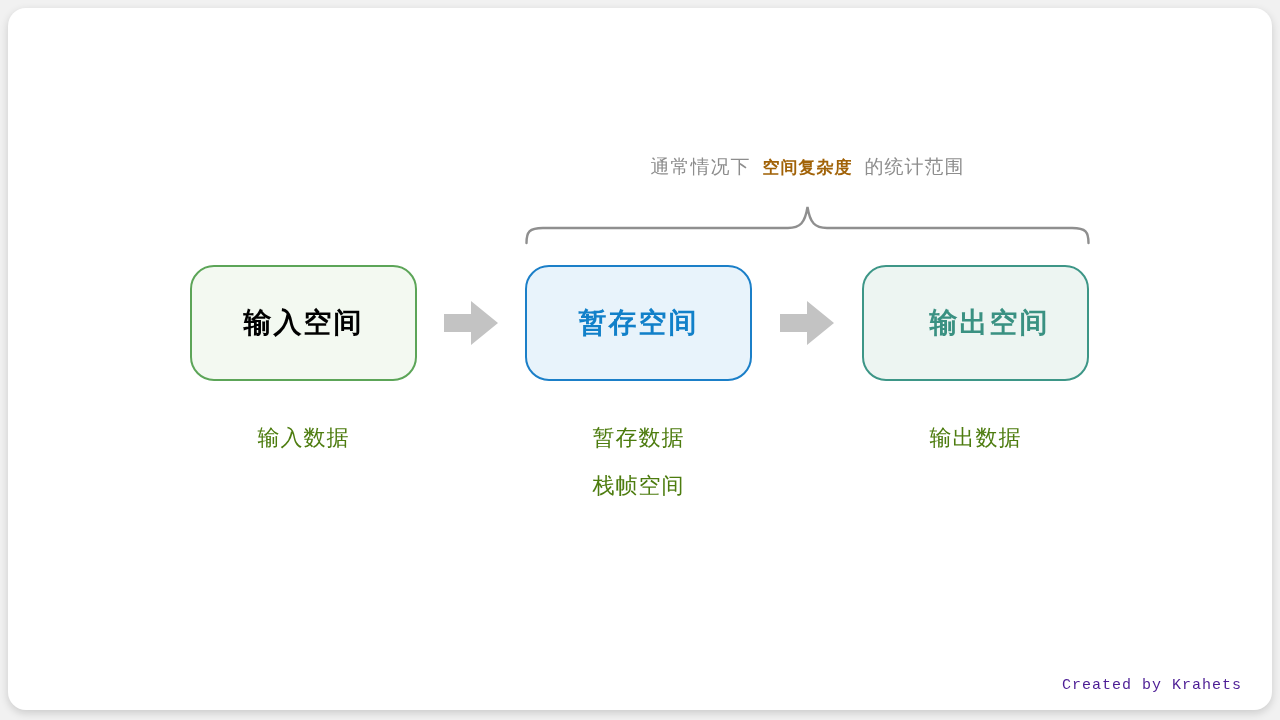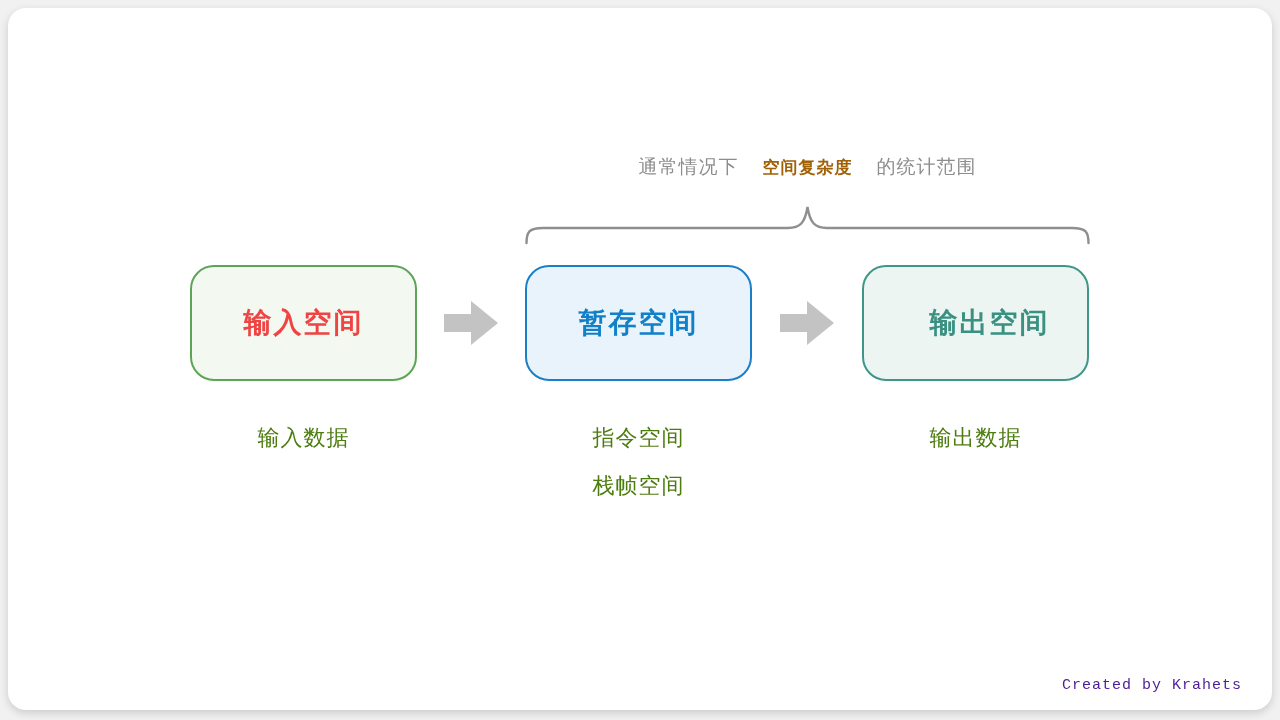--- a/index.html
+++ b/index.html
@@ -18,21 +18,21 @@
     border-radius: 18px;
     box-shadow: 0 3px 9px rgba(0,0,0,0.16);
   }
   .title-row {
     position: absolute;
     left: 517px; top: 140px;
     width: 565px; height: 38px;
     display: flex;
     align-items: center;
     justify-content: center;
-    gap: 24px;
+    gap: 12px;
     white-space: nowrap;
   }
   .title-normal {
     font-size: 19px;
     color: #8d8d8d;
     letter-spacing: 1px;
   }
   .title-strong {
     font-size: 17px;
     font-weight: bold;
@@ -100,21 +100,21 @@
     <span class="title-strong">空间复杂度</span>
     <span class="title-normal">的统计范围</span>
   </div>
 
   <div class="brace">
     <svg width="565" height="44" viewBox="0 0 565 44" fill="none" xmlns="http://www.w3.org/2000/svg">
       <path id="brace-path" d="M 1.5,42 C 1.5,31 4,27 18,27 L 263,27 C 275,27 280,22 282.5,6 C 285,22 290,27 302,27 L 547,27 C 561,27 563.5,31 563.5,42" stroke="#8f8f8f" stroke-width="2.4" stroke-linecap="round" fill="none"></path>
     </svg>
   </div>
 
-  <div class="space-box box-input" style="border-color: rgb(92, 165, 88); background: rgb(243, 249, 241); color: #ef4444;">
+  <div class="space-box box-input" style="border-color: rgb(92, 165, 88); background: rgb(243, 249, 241); color: #000000;">
     <span>输入空间</span>
   </div>
 
   <div class="arrow arrow-1">
     <svg width="54" height="44" viewBox="0 0 54 44">
       <polygon class="arrow-shape" points="0,13 27,13 27,0 54,22 27,44 27,31 0,31" fill="#c3c3c3"></polygon>
     </svg>
   </div>
 
   <div class="space-box box-temp" style="border-color: rgb(27, 127, 200); background: rgb(232, 243, 251); color: rgb(17, 128, 201);">
@@ -129,21 +129,21 @@
 
   <div class="space-box box-output" style="border-color: rgb(61, 150, 135); background: rgb(237, 245, 242); color: rgb(58, 145, 130);">
     <span>输出空间</span>
   </div>
 
   <div class="sub-col sub-input">
     <div>输入数据</div>
   </div>
 
   <div class="sub-col sub-temp">
-    <div>指令空间</div>
+    <div>暂存数据</div>
     <div>栈帧空间</div>
   </div>
 
   <div class="sub-col sub-output">
     <div>输出数据</div>
   </div>
 
   <div class="credit">Created by Krahets</div>
 
 </div>

